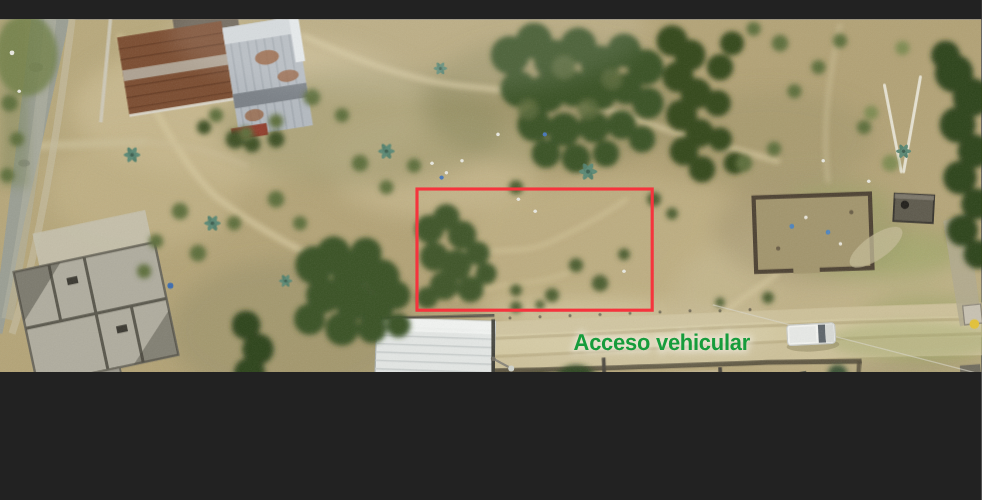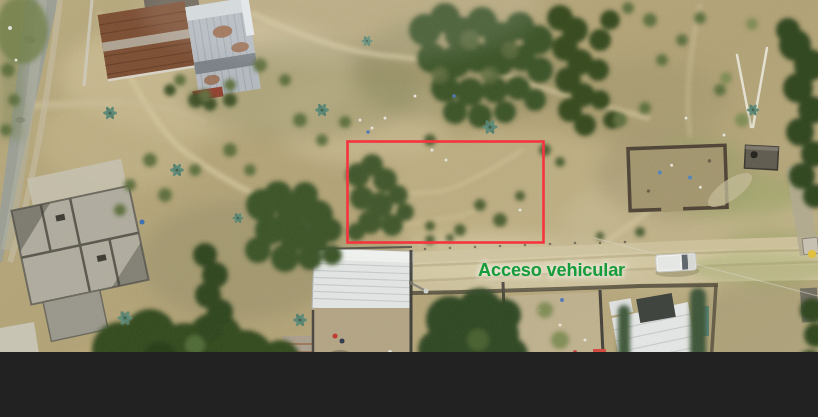--- a/index.html
+++ b/index.html
@@ -1,18 +1,18 @@
 <!DOCTYPE html>
 <html><head>
 <meta charset="utf-8">
 <style>
   html,body{margin:0;padding:0;background:#222;}
   .stage{
-    position:relative;width:818px;height:352px;overflow:hidden;
-    font-family:"Liberation Sans",sans-serif;background:#a3a3a3;
+    position:relative;width:818px;height:294px;overflow:hidden;
+    font-family:"Liberation Sans",sans-serif;background:#a3a3a3;margin-top:16px;
   }
   .scene,.overlay{position:absolute;left:0;top:0;width:818px;height:417px;display:block;}
   .overlay{pointer-events:none;}
   .overlay text{
     font-family:"Liberation Sans",sans-serif;
     font-weight:bold;font-size:19px;letter-spacing:-0.2px;
   }
 </style>
 </head>
 <body>

